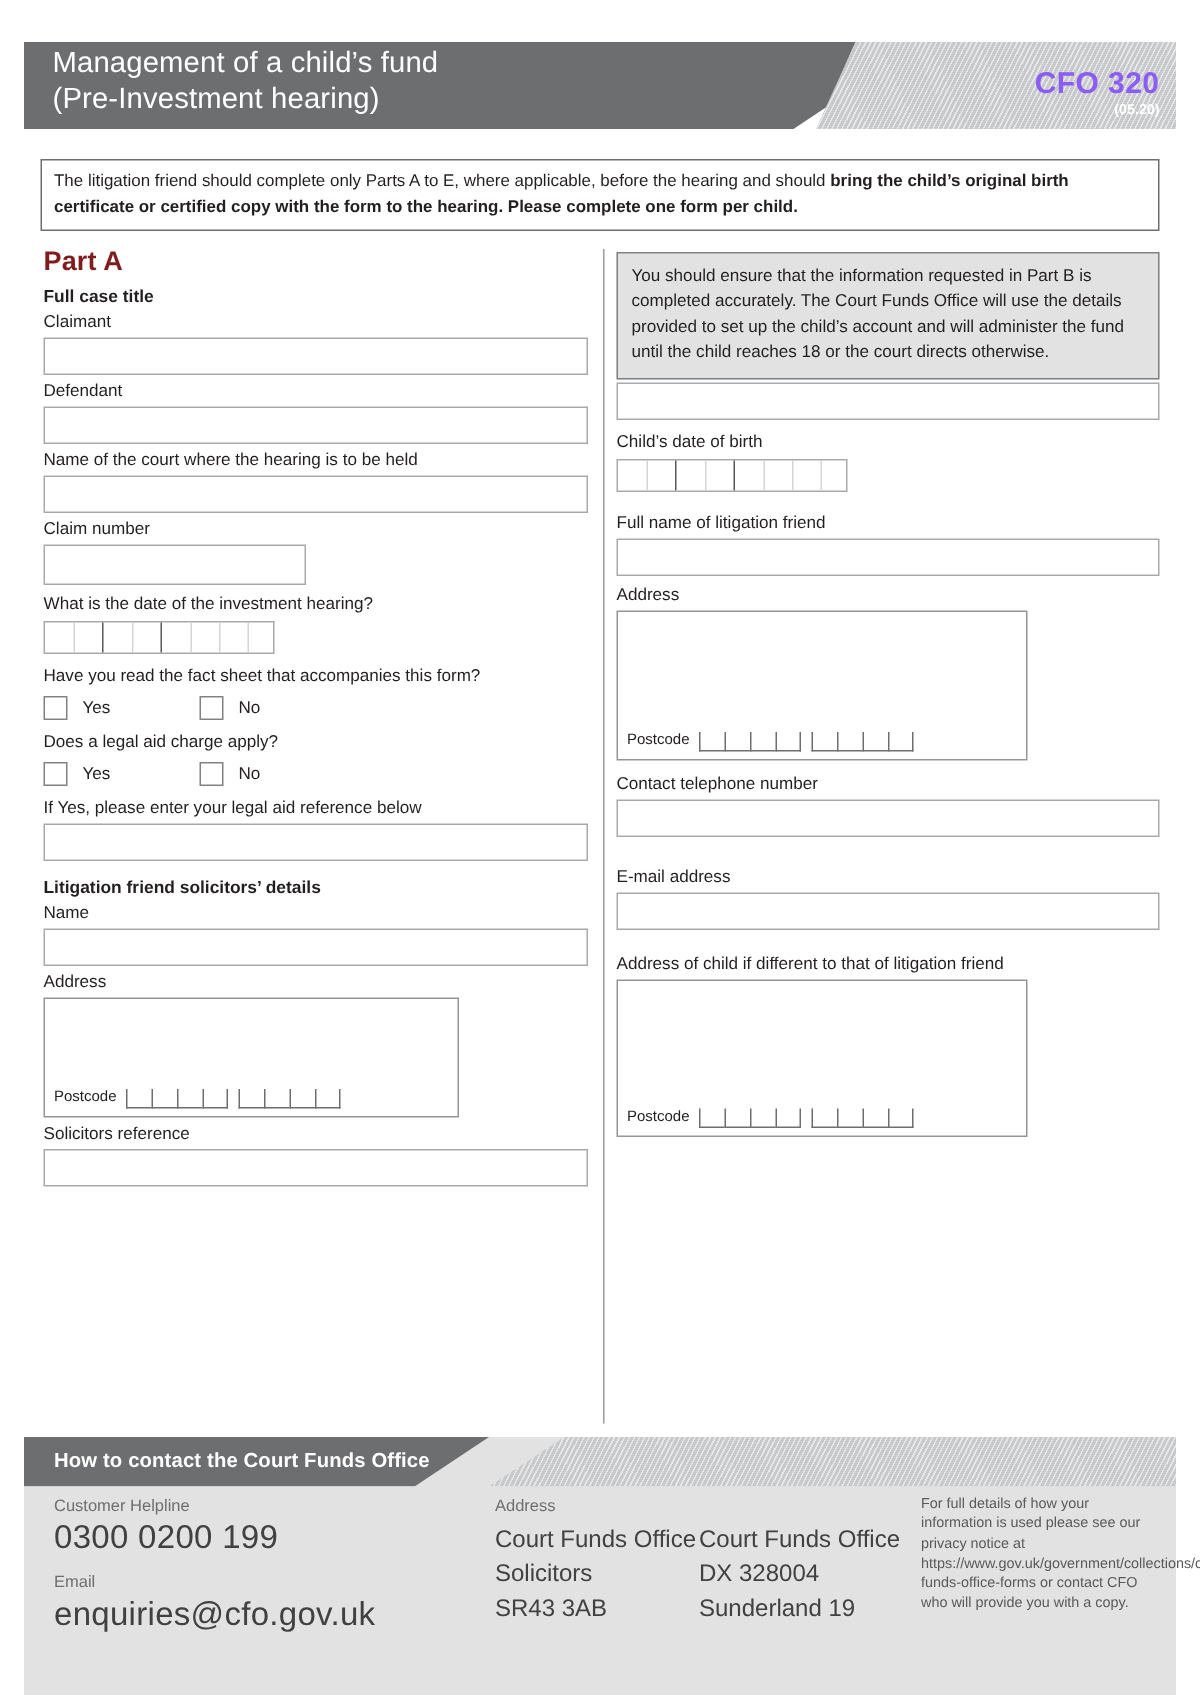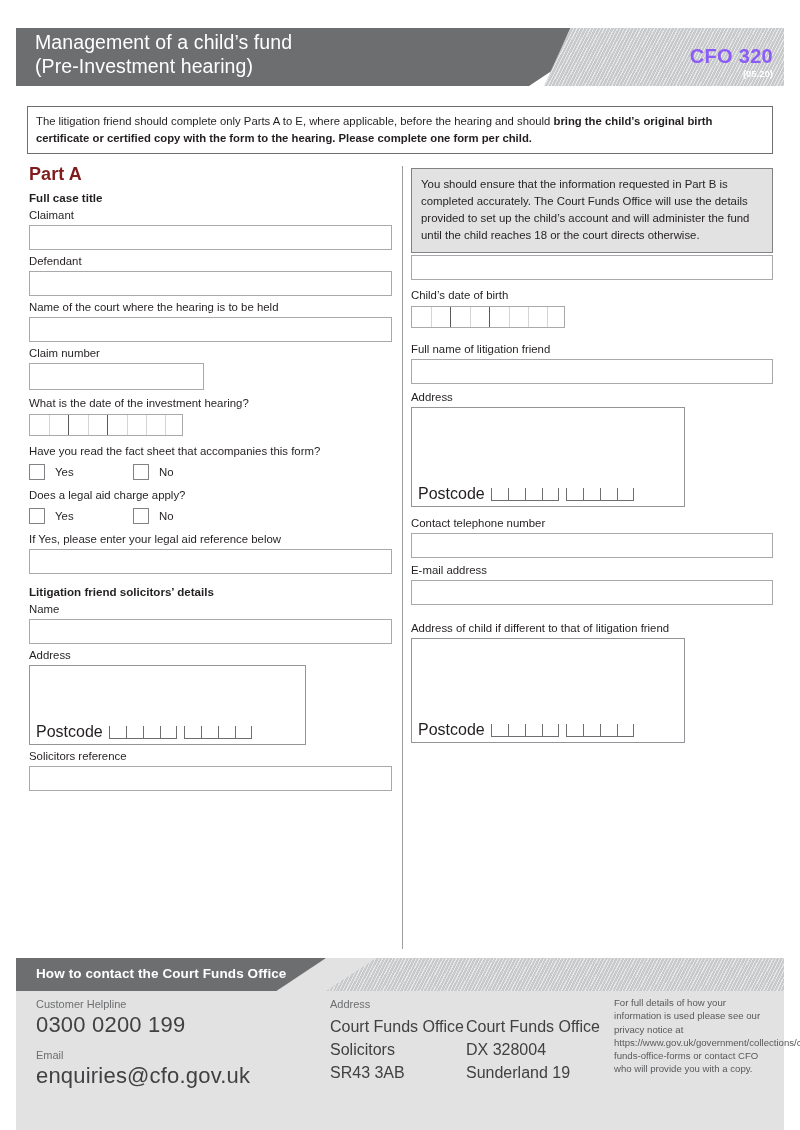--- a/index.html
+++ b/index.html
@@ -167,21 +167,21 @@
     margin-top: 2px;
   }
   .pc-row {
     position: absolute;
     left: 6px;
     bottom: 5px;
     display: flex;
     align-items: flex-end;
   }
   .pc-label {
-    font-size: 16px;
+    font-size: 10px;
     line-height: 12px;
     margin-right: 6px;
     padding-bottom: 1px;
   }
   .pc-group { display: flex; }
   .pc-group + .pc-group { margin-left: 7px; }
   .pc-cell {
     width: 17px;
     height: 13px;
     box-sizing: border-box;
@@ -432,21 +432,21 @@
         <span class="pc-cell"></span>
         <span class="pc-cell"></span>
         <span class="pc-cell"></span>
       </span>
     </div>
   </div>
 
   <div class="fld-label" style="margin-top:9px">Contact telephone number</div>
   <div class="ibox" style="height:25px"></div>
 
-  <div class="fld-label" style="margin-top:5px">E-mail address</div>
+  <div class="fld-label" style="margin-top:20px">E-mail address</div>
   <div class="ibox" style="height:25px"></div>
 
   <div class="fld-label" style="margin-top:16px">Address of child if different to that of litigation friend</div>
   <div class="addrbox" style="height:105px;width:274px">
     <div class="pc-row">
       <span class="pc-label">Postcode</span>
       <span class="pc-group">
         <span class="pc-cell"></span>
         <span class="pc-cell"></span>
         <span class="pc-cell"></span>

